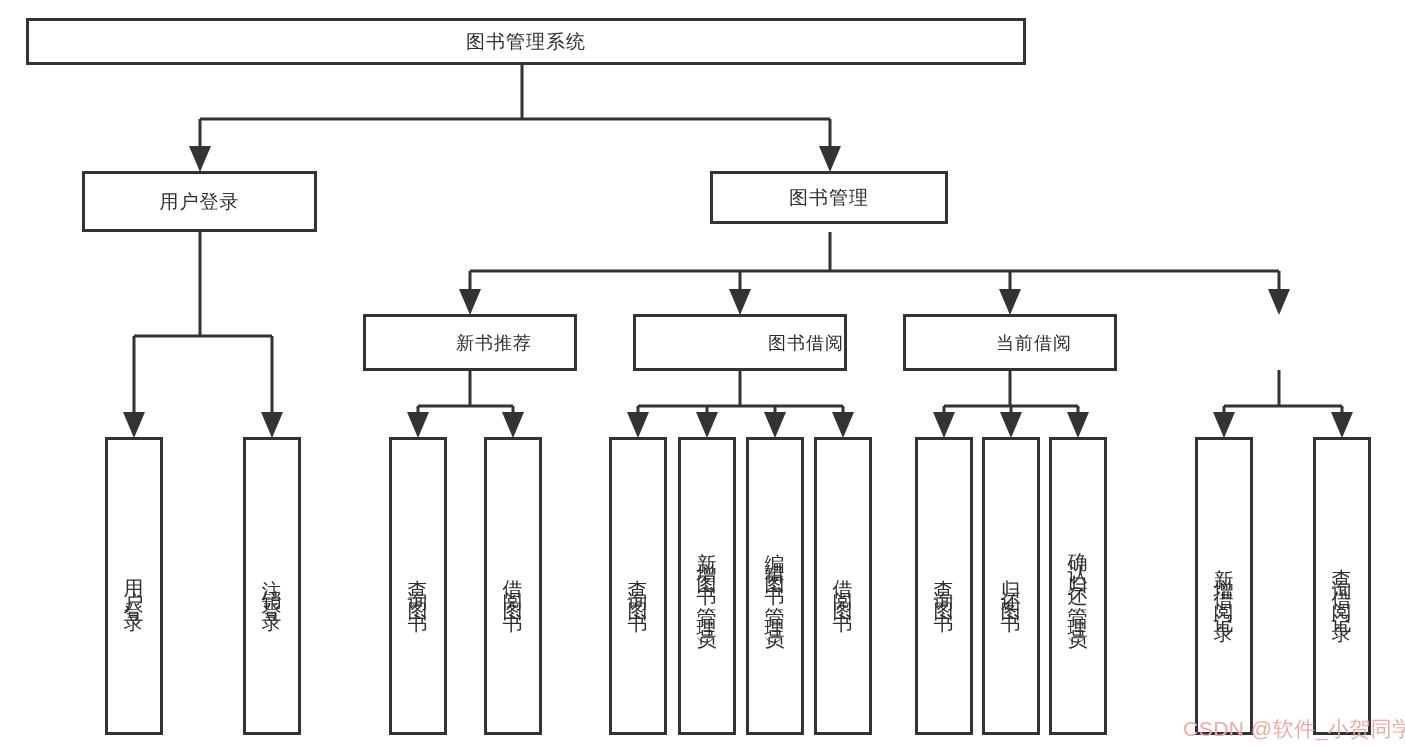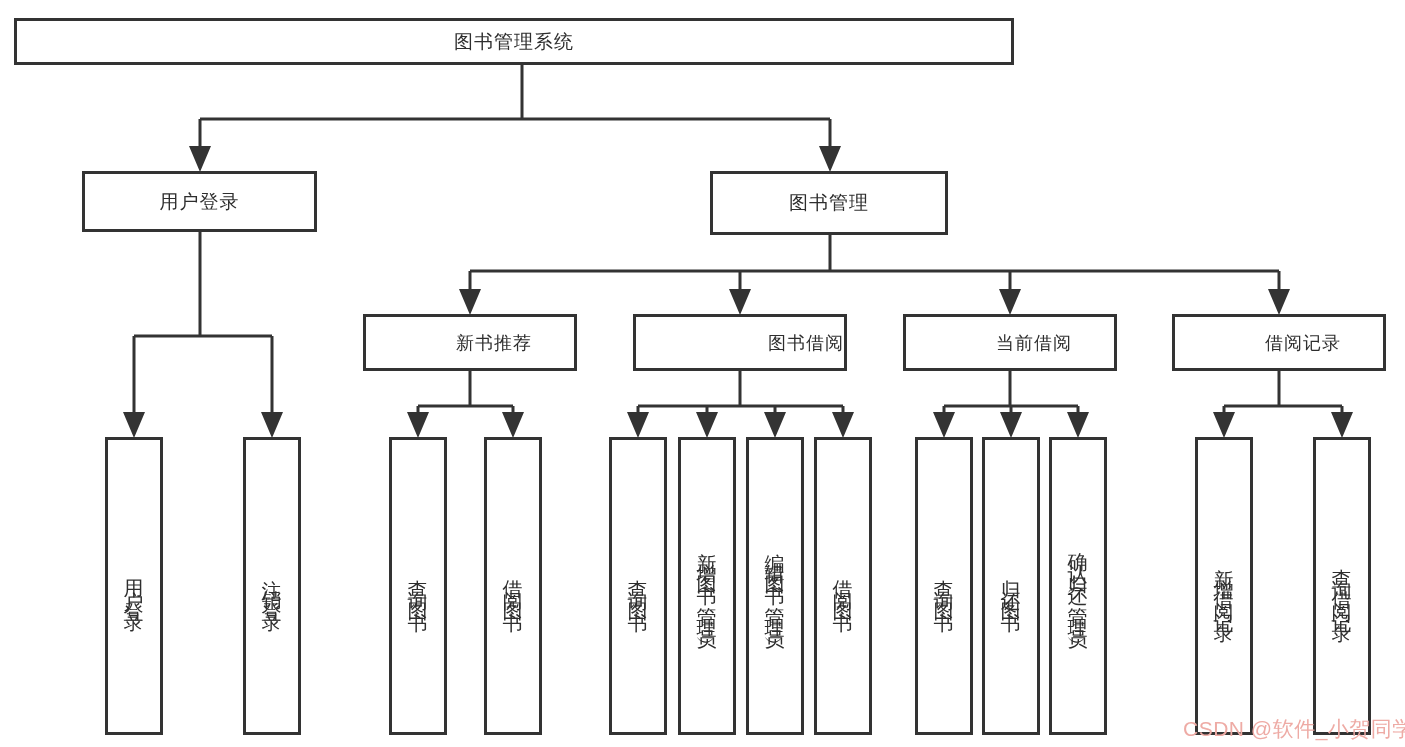--- a/index.html
+++ b/index.html
@@ -49,42 +49,39 @@
       M123 412 L145 412 L134 438 Z  M261 412 L283 412 L272 438 Z
       M407 412 L429 412 L418 438 Z  M502 412 L524 412 L513 438 Z
       M627 412 L649 412 L638 438 Z  M696 412 L718 412 L707 438 Z
       M764 412 L786 412 L775 438 Z  M832 412 L854 412 L843 438 Z
       M933 412 L955 412 L944 438 Z  M1000 412 L1022 412 L1011 438 Z
       M1067 412 L1089 412 L1078 438 Z
       M1213 412 L1235 412 L1224 438 Z  M1331 412 L1353 412 L1342 438 Z
     "></path>
   </svg>
 
-  <div class="node" style="left:14px;top:18px;width:1000px;height:47px;">
+  <div class="node" style="left:26px;top:18px;width:1000px;height:47px;">
     <span class="lbl">图书管理系统</span>
   </div>
 
   <div class="node" style="left:82px;top:171px;width:235px;height:61px;">
     <span class="lbl">用户登录</span>
   </div>
-  <div class="node" style="left:710px;top:171px;width:238px;height:64px;">
+  <div class="node" style="left:710px;top:171px;width:238px;height:53px;">
     <span class="lbl">图书管理</span>
   </div>
 
   <div class="node lv3" style="left:363px;">
     <span class="lbl">新书推荐</span>
   </div>
   <div class="node lv3" style="left:633px;justify-content:flex-end;">
     <span class="lbl">图书借阅</span>
   </div>
   <div class="node lv3" style="left:903px;align-items:center;">
     <span class="lbl">当前借阅</span>
-  </div>
-  <div class="node lv3" style="left:1172px;">
-    <span class="lbl">借阅记录</span>
   </div>
 
   <div class="node leaf" style="left:105px;">
     <span class="lbl">用户登录</span>
   </div>
   <div class="node leaf" style="left:243px;">
     <span class="lbl">注销登录</span>
   </div>
 
   <div class="node leaf" style="left:389px;">

